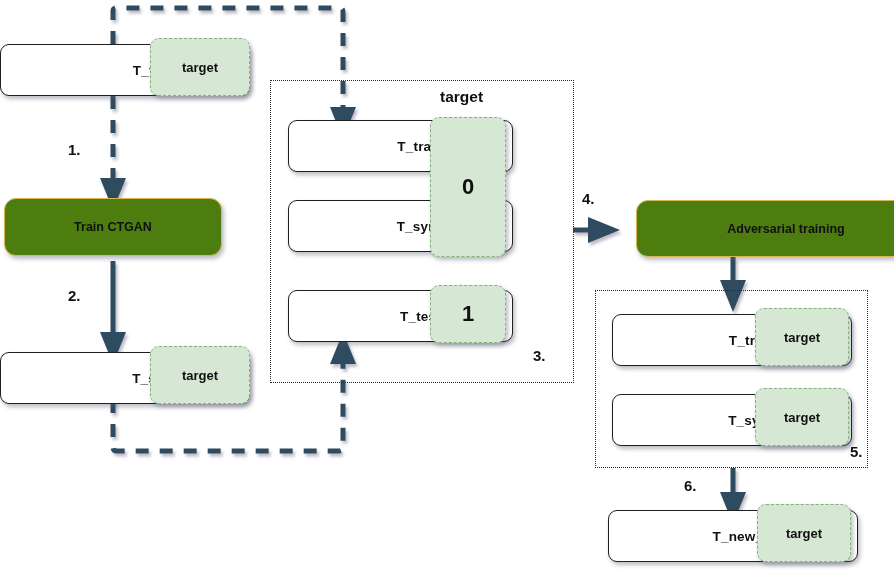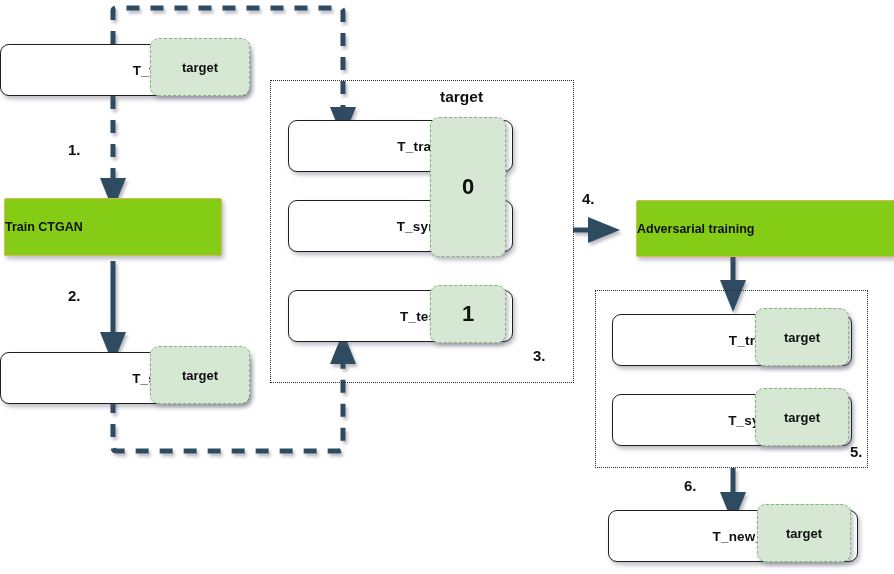--- a/index.html
+++ b/index.html
@@ -33,25 +33,25 @@
     border-radius:9px;
     box-shadow:2px 3px 4px rgba(90,90,110,0.40);
     display:flex;align-items:center;justify-content:center;
   }
   .green .glbl{font-size:13px;font-weight:bold;color:#101010;white-space:nowrap;}
   .green .gnum{font-size:22px;font-weight:bold;color:#101010;}
 
   
   .ybox{
     position:absolute;box-sizing:border-box;
-    background:#84cc16;
+    background:#4d7c0f;
     border:1.6px solid #d6b656;
-    border-radius:2px;
+    border-radius:12px;
     box-shadow:2px 3px 4px rgba(90,90,110,0.40);
-    display:flex;align-items:center;
+    display:flex;align-items:center;justify-content:center;
   }
   .ybox .ylbl{font-size:12.5px;font-weight:bold;color:#101010;white-space:nowrap;}
 
   
   .dgroup{
     position:absolute;box-sizing:border-box;
     border:1.6px dotted #2b2b2b;
     background:transparent;
   }
 

